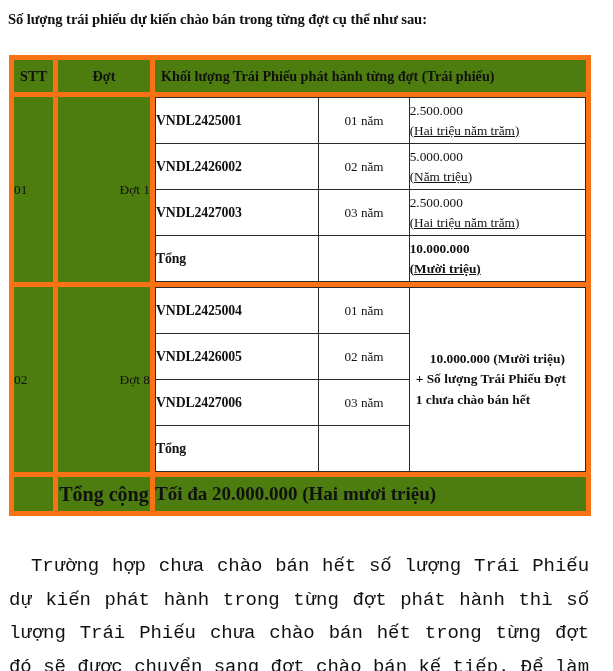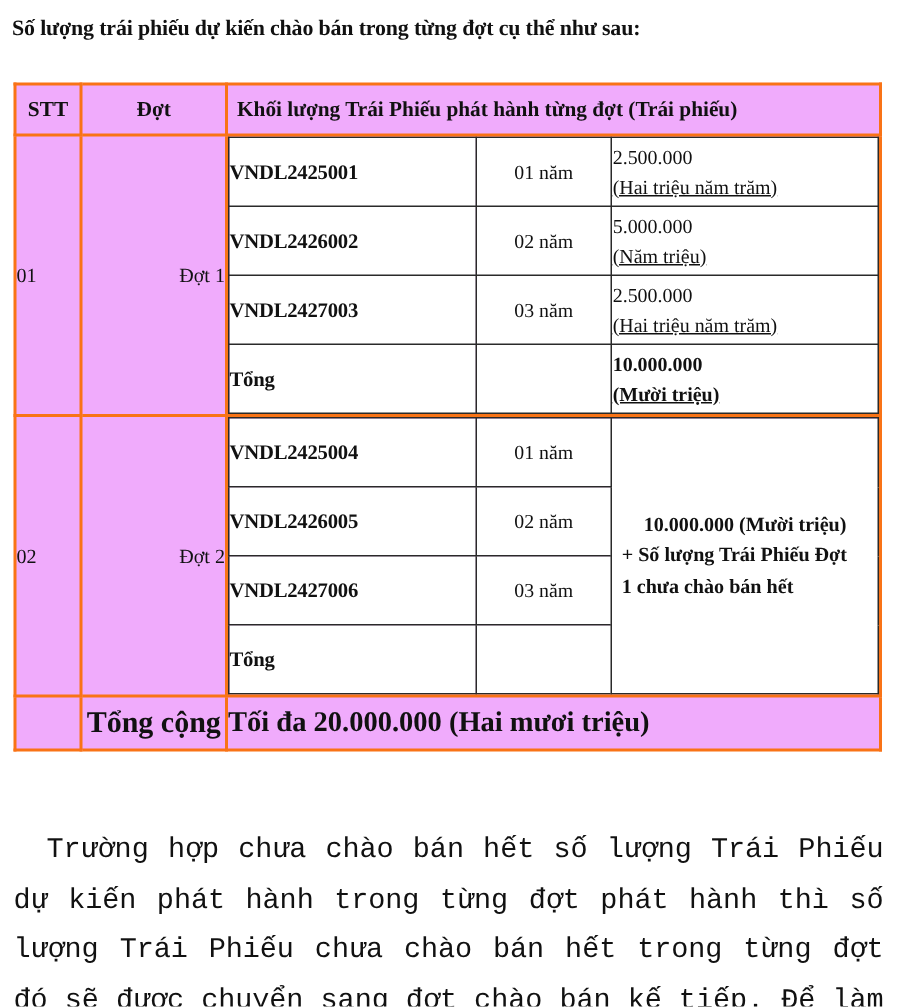--- a/index.html
+++ b/index.html
@@ -40,24 +40,24 @@
   .bond-table {
     position: absolute;
     left: 9px;
     top: 55px;
     width: 579px;
     border-collapse: collapse;
     table-layout: fixed;
     font-size: 13.6px;
   }
   .bond-table td, .bond-table th {
-    border: 2px solid #f97316;
+    border: 5px solid #f97316;
     padding: 0;
     vertical-align: middle;
-    background: #f0abfc;
+    background: #4d7c0f;
   }
 
   .col-stt   { width: 44px; }
   .col-dot   { width: 97px; }
   .col-main  { width: 436px; }
 
   
   .hdr-cell {
     height: 32px;
     text-align: center;
@@ -229,21 +229,21 @@
                   <span class="l2">(Mười triệu)</span>
                 </td>
               </tr>
             </tbody>
           </table>
         </td>
       </tr>
 
       <tr>
         <td class="stt-cell">02</td>
-        <td class="dot-cell">Đợt 2</td>
+        <td class="dot-cell">Đợt 8</td>
         <td class="main-cell">
           <table class="inner-table">
             <colgroup>
               <col class="icol-code">
                 <col class="icol-term">
                 <col class="icol-amt">
             </colgroup>
             <tbody>
               <tr>
                 <td class="code-cell">VNDL2425004</td>

